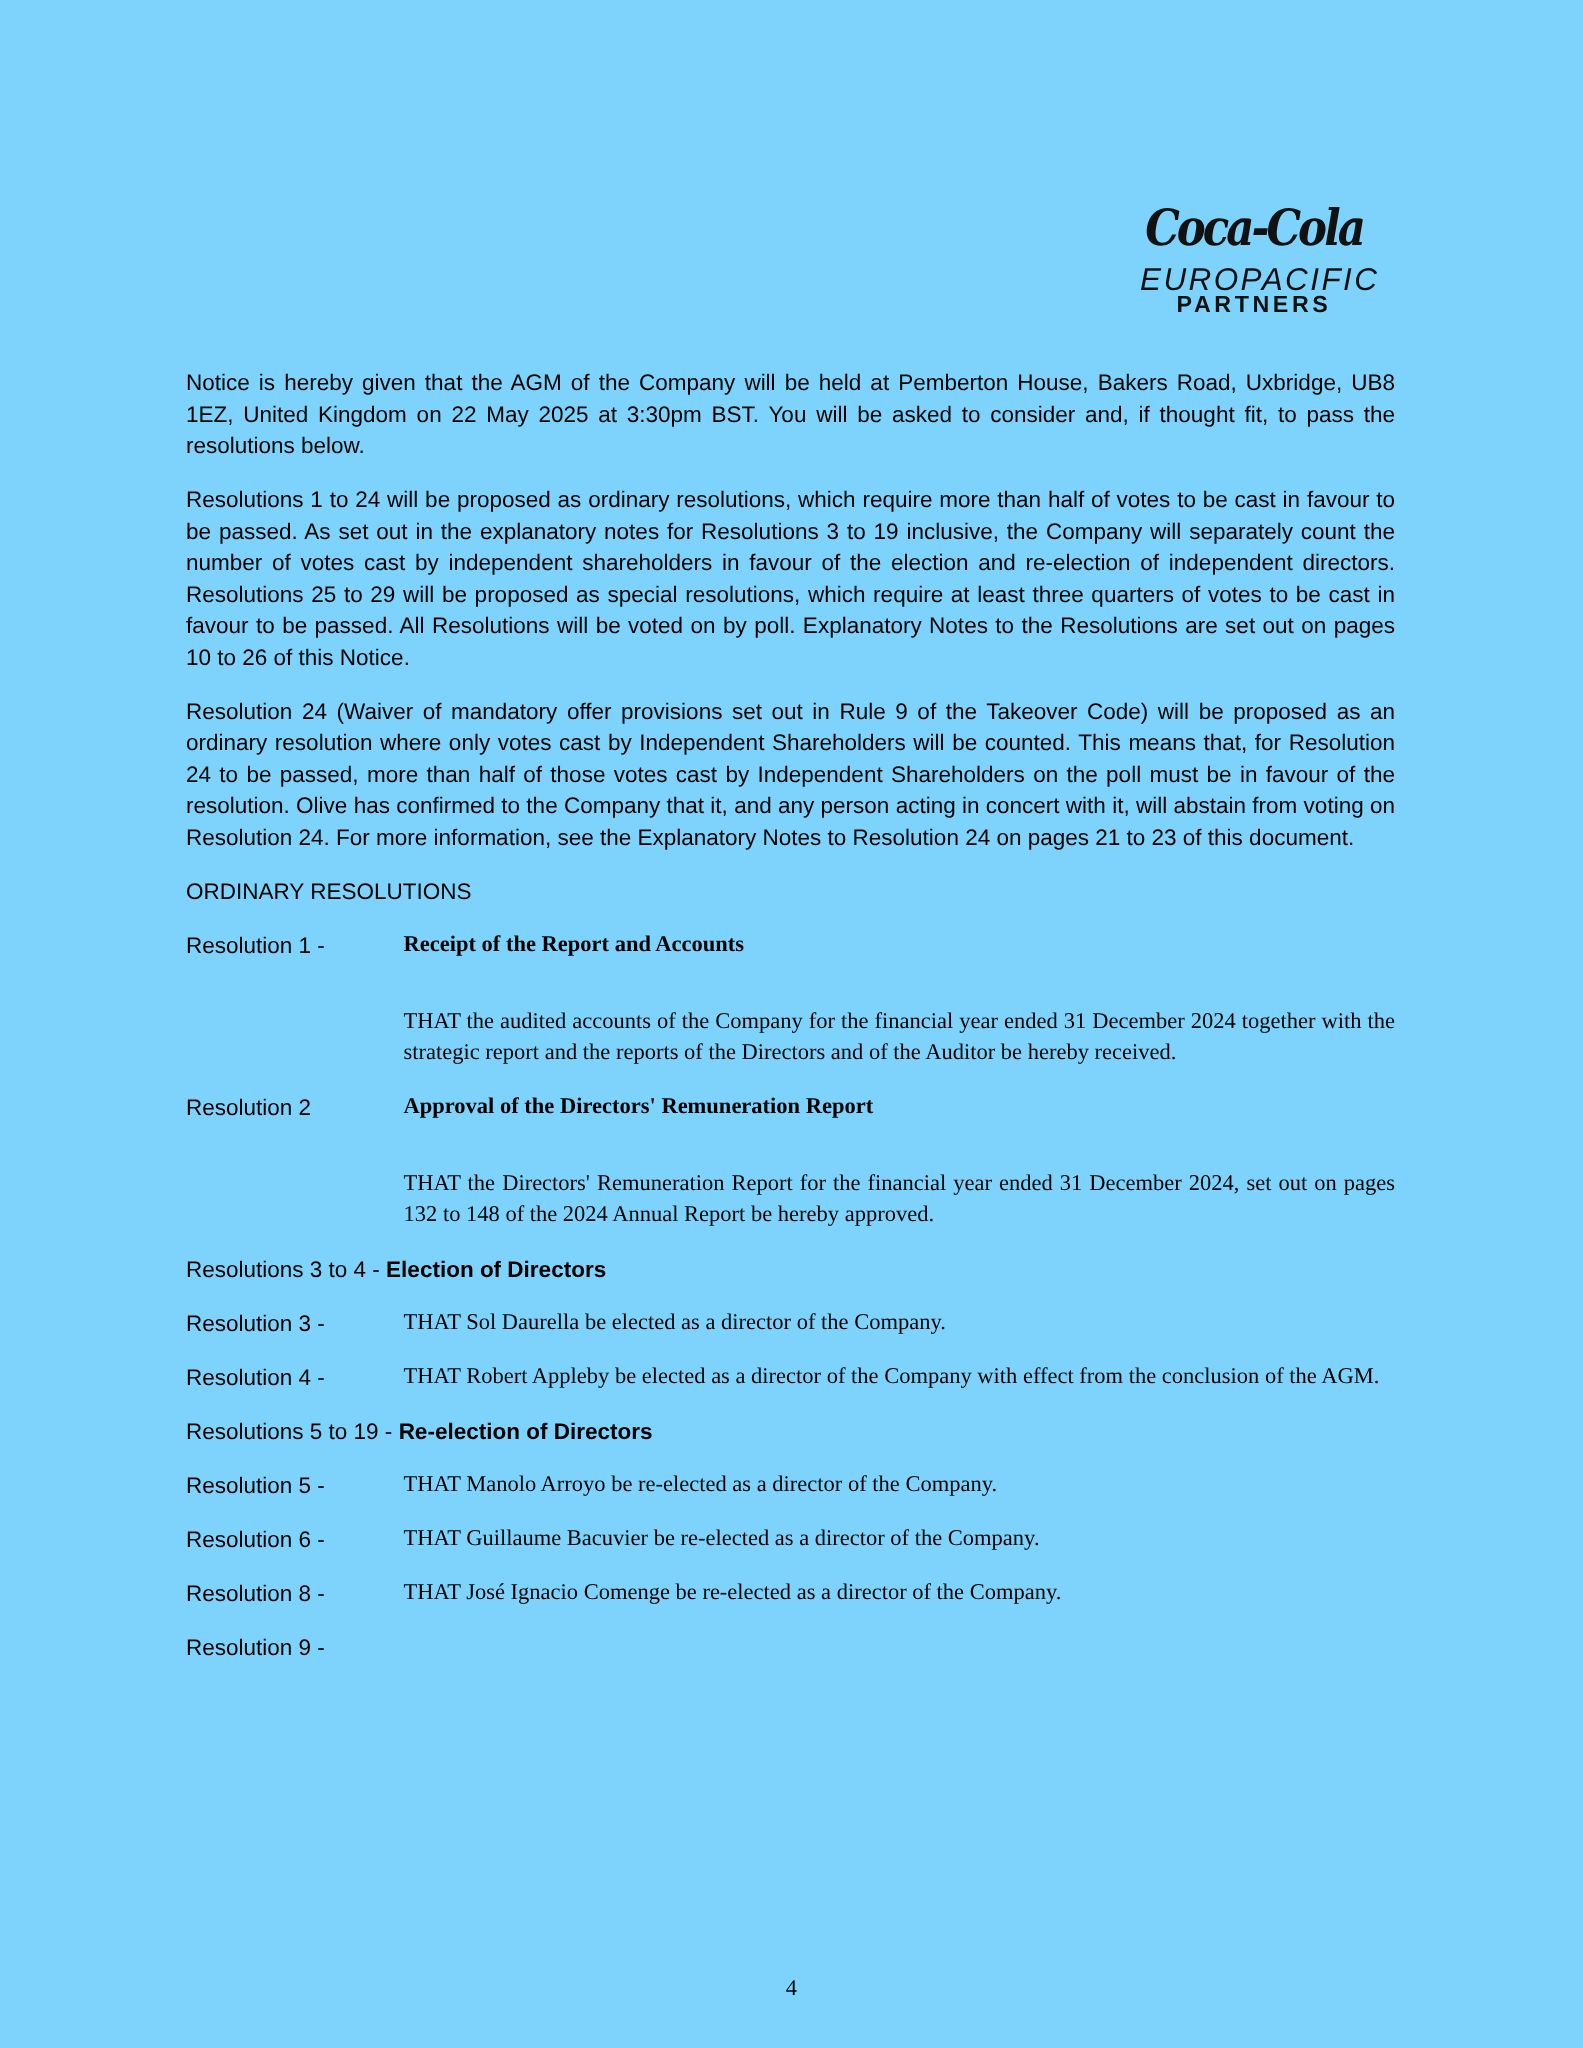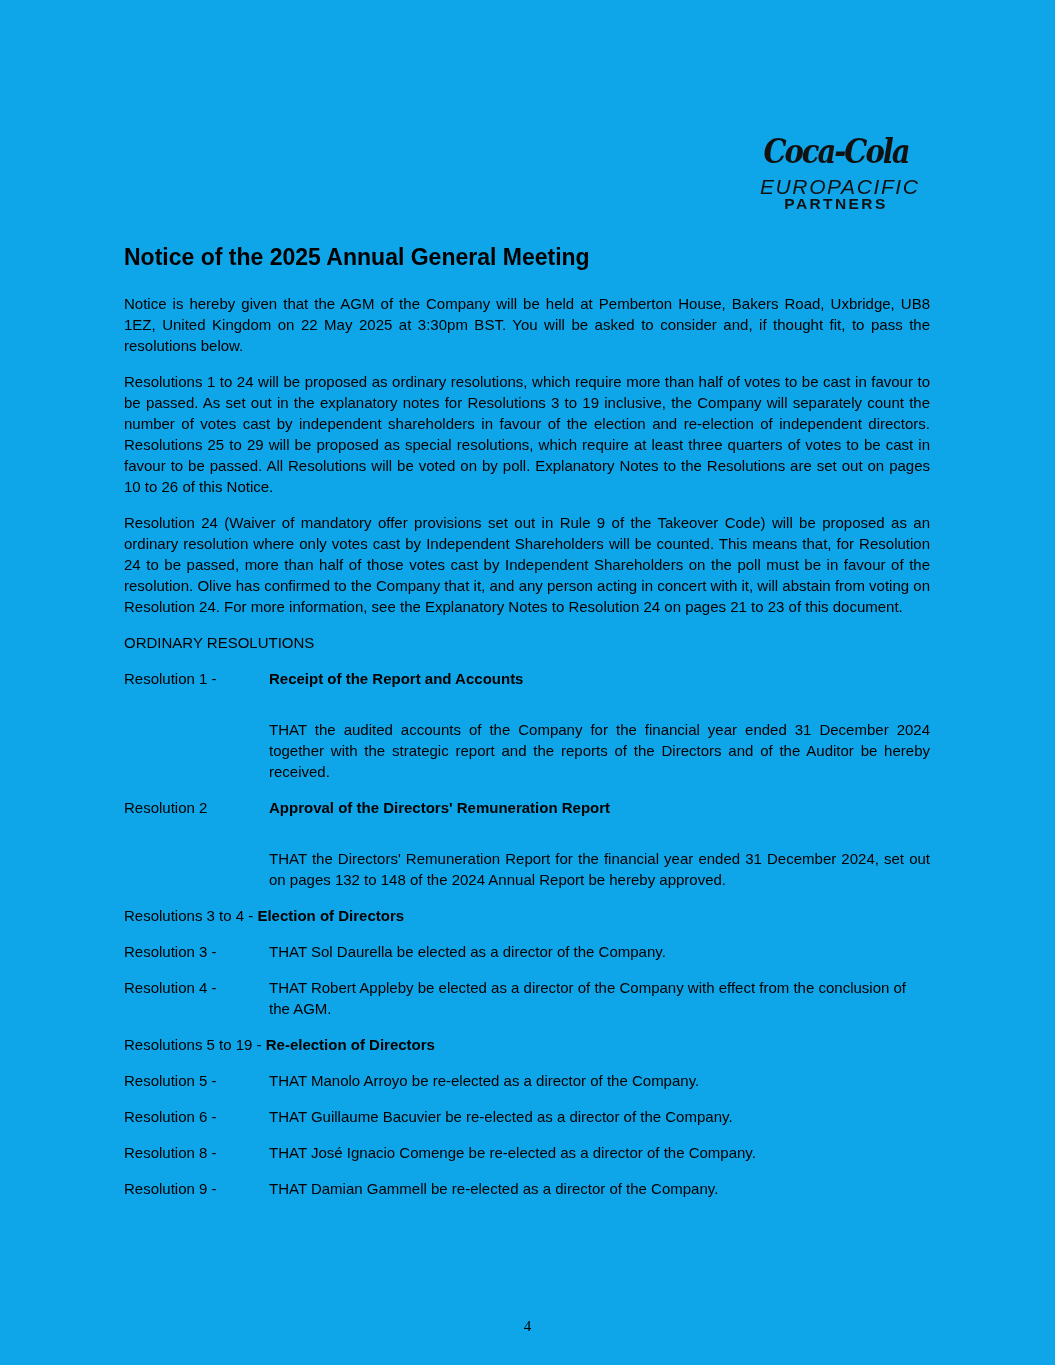--- a/index.html
+++ b/index.html
@@ -1,19 +1,19 @@
 <!DOCTYPE html>
 <html><head>
 <meta charset="utf-8">
 <style>
   html,body{margin:0;padding:0;background:#e8e8e8;}
   .page{
     position:relative;
     width:1055px;height:1365px;
-    background:#0ea5e9;
+    background:#7dd3fc;
     font-family:"Liberation Sans", sans-serif;
     color:#000;
     overflow:hidden;
     margin:0 auto;
   }
   
   .logo{
     position:absolute;left:760px;top:126px;width:152px;
     text-align:center;color:#111;
   }
@@ -56,20 +56,21 @@
   .res-row{
     display:flex;
     margin:0 0 15px 0;
     gap:20px;
   }
   .res-label{
     width:125px;flex-shrink:0;
   }
   .res-main{
     flex:1;
+    font-family:Liberation Serif, serif;
   }
   .res-title{font-weight:bold;}
   .res-body{
     margin:30px 0 0 0;
     text-align:justify;
   }
   .group-heading{
     margin:0 0 15px 0;
   }
   .group-heading .bold{font-weight:bold;}
@@ -89,21 +90,20 @@
 
   <div class="logo">
     <div class="logo-script">Coca-Cola</div>
     <div class="logo-line1">EUROPACIFIC</div>
     <div class="logo-line2">PARTNERS</div>
   </div>
 
   <div class="content">
 
 
-    <div class="h-title">Notice of the 2025 Annual General Meeting</div>
 
     <p class="para">Notice is hereby given that the AGM of the Company will be held at Pemberton House, Bakers Road, Uxbridge, UB8 1EZ, United Kingdom on 22 May 2025 at 3:30pm BST. You will be asked to consider and, if thought fit, to pass the resolutions below.</p>
 
     <p class="para">Resolutions 1 to 24 will be proposed as ordinary resolutions, which require more than half of votes to be cast in favour to be passed. As set out in the explanatory notes for Resolutions 3 to 19 inclusive, the Company will separately count the number of votes cast by independent shareholders in favour of the election and re-election of independent directors. Resolutions 25 to 29 will be proposed as special resolutions, which require at least three quarters of votes to be cast in favour to be passed. All Resolutions will be voted on by poll. Explanatory Notes to the Resolutions are set out on pages 10 to 26 of this Notice.</p>
 
     <p class="para"><span>Resolution 24 </span><span class="italic">(Waiver of mandatory offer provisions set out in Rule 9 of the Takeover Code)</span><span> will be proposed as an ordinary resolution where only votes cast by Independent Shareholders will be counted. This means that, for Resolution 24 to be passed, more than half of those votes cast by Independent Shareholders on the poll must be in favour of the resolution. Olive has confirmed to the Company that it, and any person acting in concert with it, will abstain from voting on Resolution 24. For more information, see the Explanatory Notes to Resolution 24 on pages 21 to 23 of this document.</span></p>
 
     <div class="section-heading">ORDINARY RESOLUTIONS</div>
 
     <div class="res-row">
@@ -147,20 +147,19 @@
     </div>
 
 
     <div class="res-row">
       <div class="res-label">Resolution 8 -</div>
       <div class="res-main">THAT José Ignacio Comenge be re-elected as a director of the Company.</div>
     </div>
 
     <div class="res-row">
       <div class="res-label">Resolution 9 -</div>
-      <div class="res-main">THAT Damian Gammell be re-elected as a director of the Company.</div>
     </div>
 
   </div>
 
   <div class="page-number">4</div>
 
 </div>
 
 </body></html>

